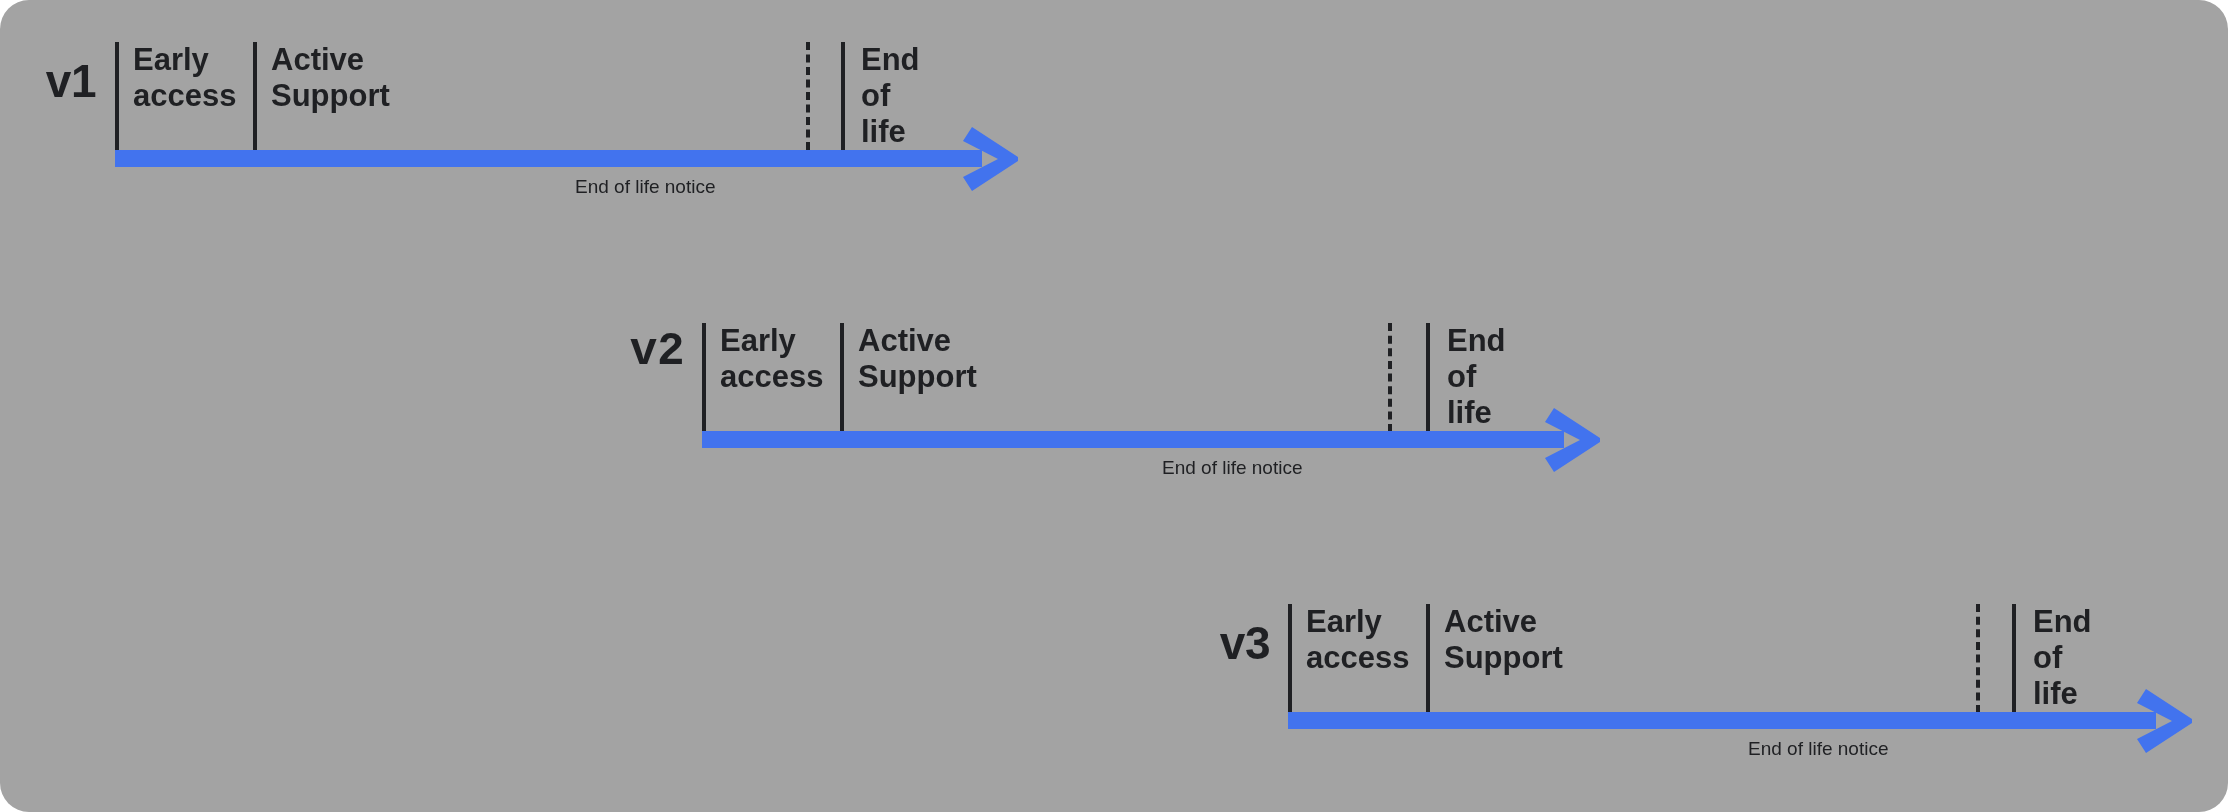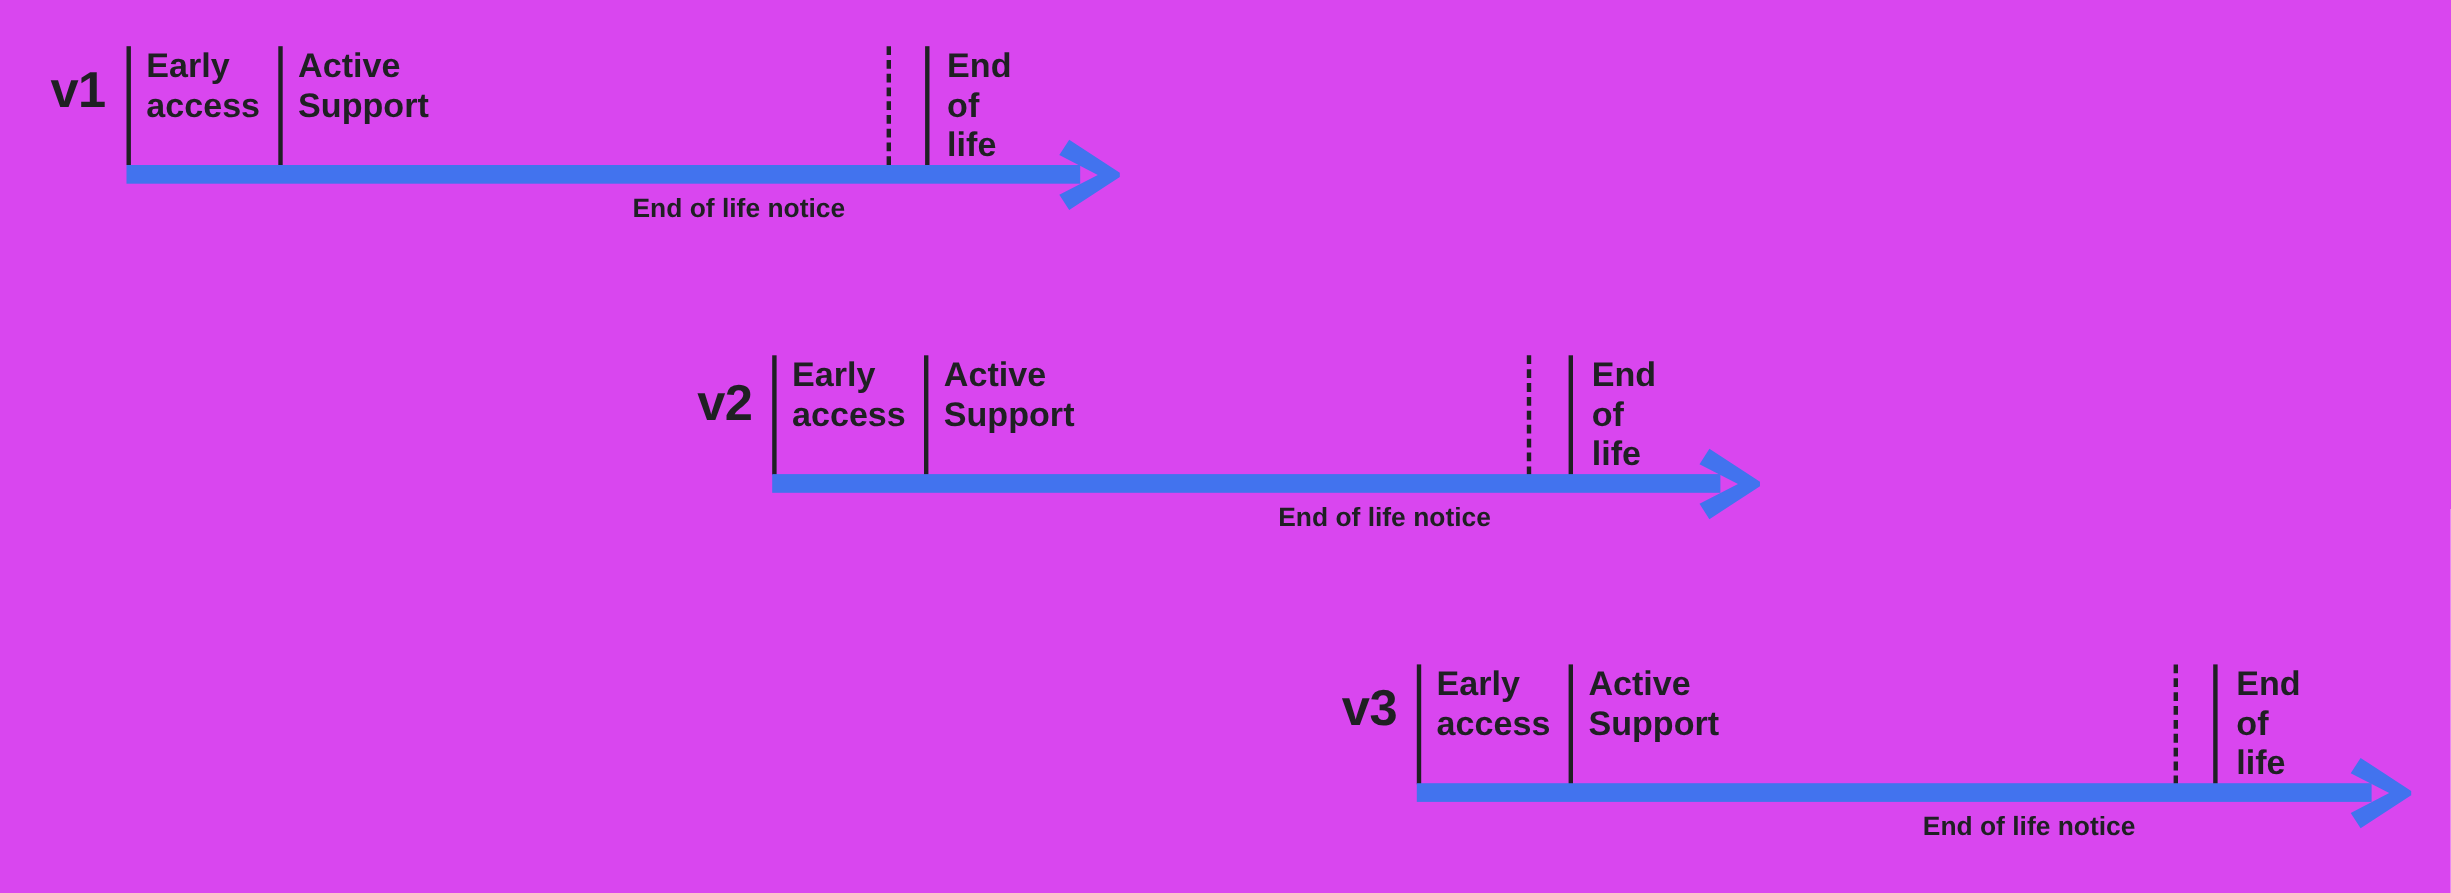--- a/index.html
+++ b/index.html
@@ -9,22 +9,23 @@
     background: #ffffff;
   }
   body {
     font-family: "Liberation Sans", sans-serif;
     -webkit-font-smoothing: antialiased;
   }
   #canvas {
     position: relative;
     width: 2228px;
     height: 812px;
-    background: #d946ef;
+    background: #a3a3a3;
     overflow: hidden;
+    border-radius: 29px;
   }
 
   
   .version-row {
     position: absolute;
     left: 0;
     top: 0;
   }
 
   
@@ -70,22 +71,22 @@
 
   
   .timeline-arrow {
     position: absolute;
     display: block;
   }
 
   
   .notice-label {
     position: absolute;
-    font-size: 24px;
-    font-weight: 700;
+    font-size: 19px;
+    font-weight: 400;
     color: #1f2023;
     white-space: nowrap;
   }
 </style>
 </head>
 <body>
 
 <div id="canvas">
 
   <div class="version-row">
@@ -111,21 +112,21 @@
 
     <svg class="timeline-arrow" style="left:962px; top:125px;" width="60" height="68" viewBox="0 0 60 68">
       <path d="M10 2 L56 32 L56 36 L10 66 L1 52 L36 34 L1 16 Z" fill="#4273ee"></path>
     </svg>
 
     <div class="notice-label" style="left:575px; top:176px;">End of life notice</div>
   </div>
 
   <div class="version-row">
 
-    <div class="version-label" style="left:602px; top:343px; width:82px;">v2</div>
+    <div class="version-label" style="left:602px; top:329px; width:82px;font-family:Liberation Mono, monospace;">v2</div>
 
     <div class="tick" style="left:702px; top:323px; height:109px;"></div>
 
     <div class="tick" style="left:840px; top:323px; height:109px;"></div>
 
     <div class="tick dashed" style="left:1388px; top:323px; height:109px;"></div>
 
     <div class="tick" style="left:1426px; top:323px; height:109px;"></div>
 
     <div class="phase-label" style="left:720px; top:323px;">Early

